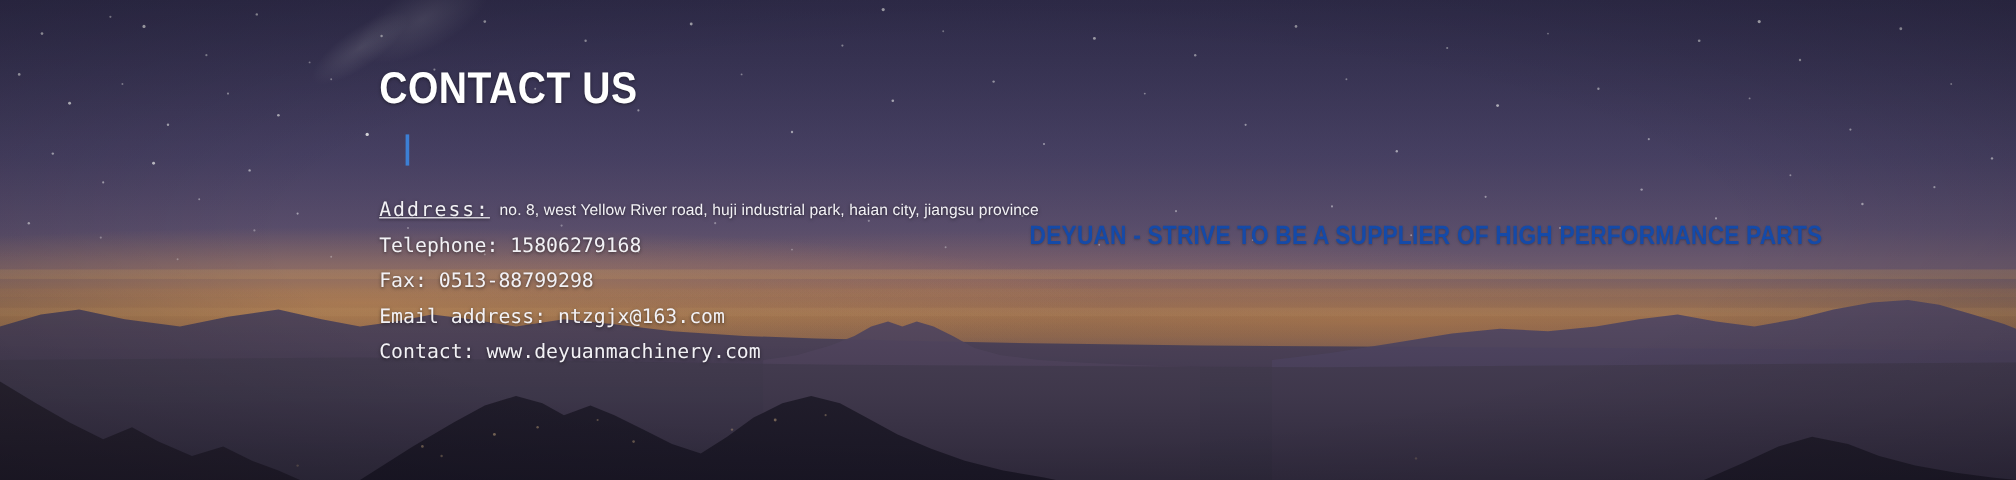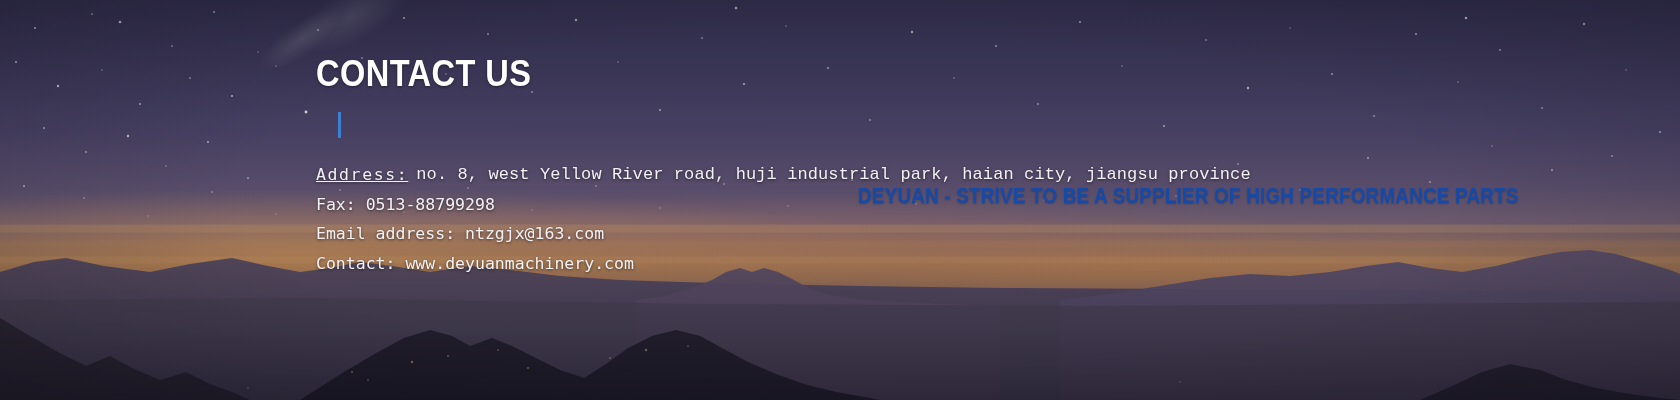--- a/index.html
+++ b/index.html
@@ -90,22 +90,22 @@
   .details { margin-top: 22px; }
   .line {
     font-family: "DejaVu Sans Mono", "Liberation Mono", monospace;
     font-size: 16.5px;
     line-height: 29.5px;
     color: #f2f1f5;
     white-space: nowrap;
     text-shadow: 0 1px 3px rgba(0,0,0,0.55);
   }
   .line .value-small {
-    font-family: Liberation Mono, monospace;
-    font-size: 17px;
+    font-family: Liberation Sans, sans-serif;
+    font-size: 13px;
     letter-spacing: 0.1px;
     vertical-align: 1px;
     padding-left: 8px;
   }
   .line .label-spaced { letter-spacing: 1.6px; text-decoration: underline; }
 
   
   .slogan {
     position: absolute;
     left: 858px;
@@ -263,20 +263,24 @@
     <h1 class="heading">CONTACT US</h1>
 
     <div class="accent-bar"></div>
 
     <div class="details">
 
       <div class="line">
         <span class="label-spaced">Address:</span><span class="value-small">no. 8, west Yellow River road, huji industrial park, haian city, jiangsu province</span>
       </div>
 
+      <div class="line">
+        <span>Telephone:</span>
+        <span>15806279168</span>
+      </div>
 
       <div class="line">
         <span>Fax:</span>
         <span>0513-88799298</span>
       </div>
 
       <div class="line">
         <span>Email address:</span>
         <span>ntzgjx@163.com</span>
       </div>

